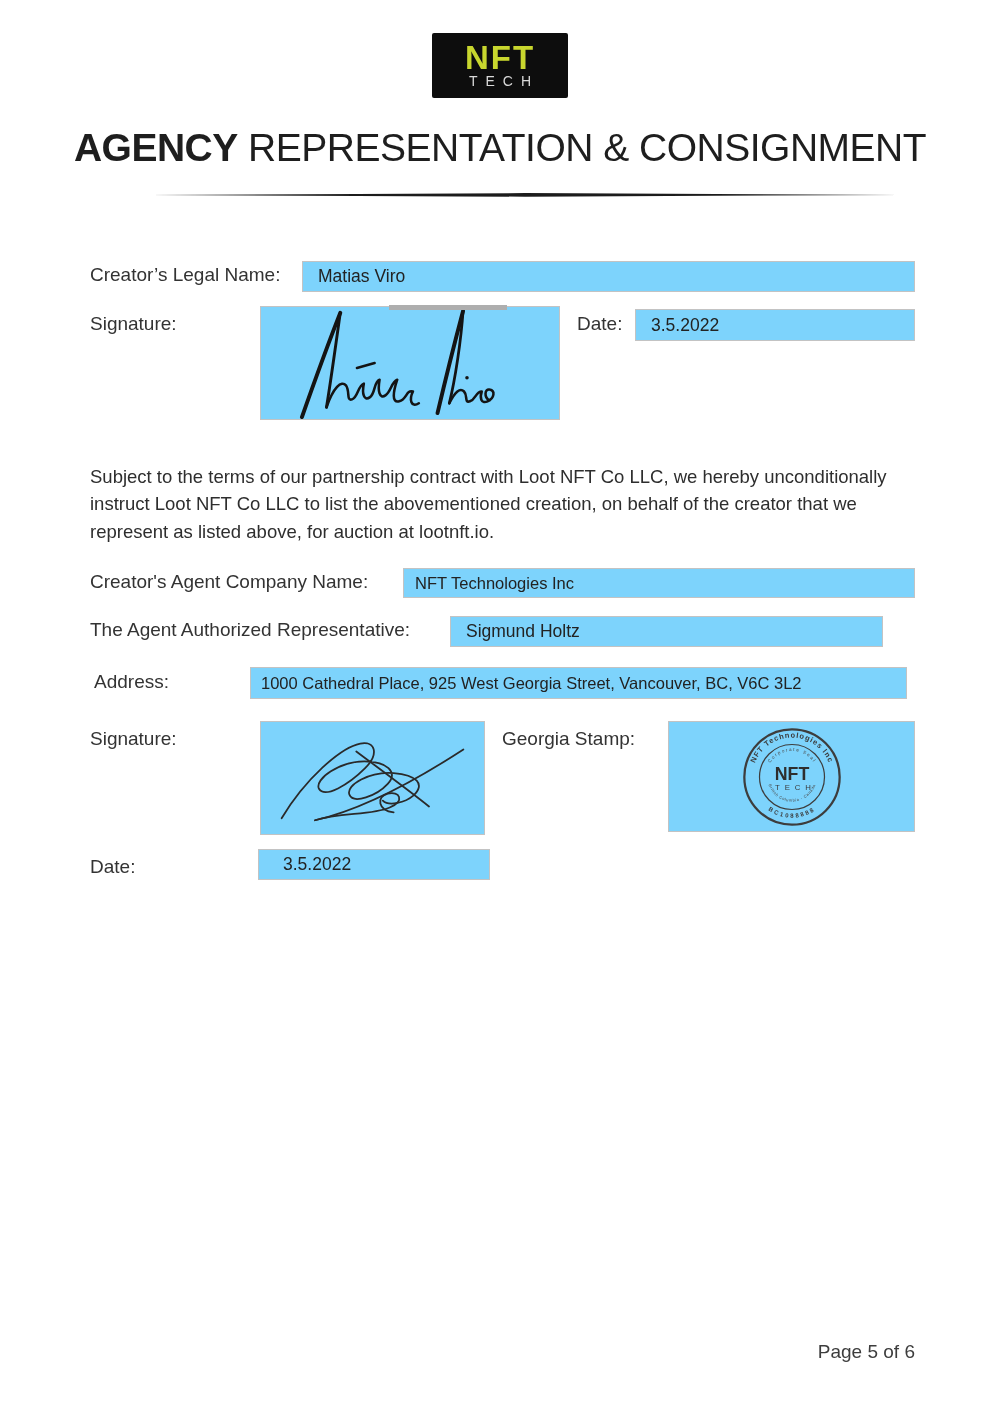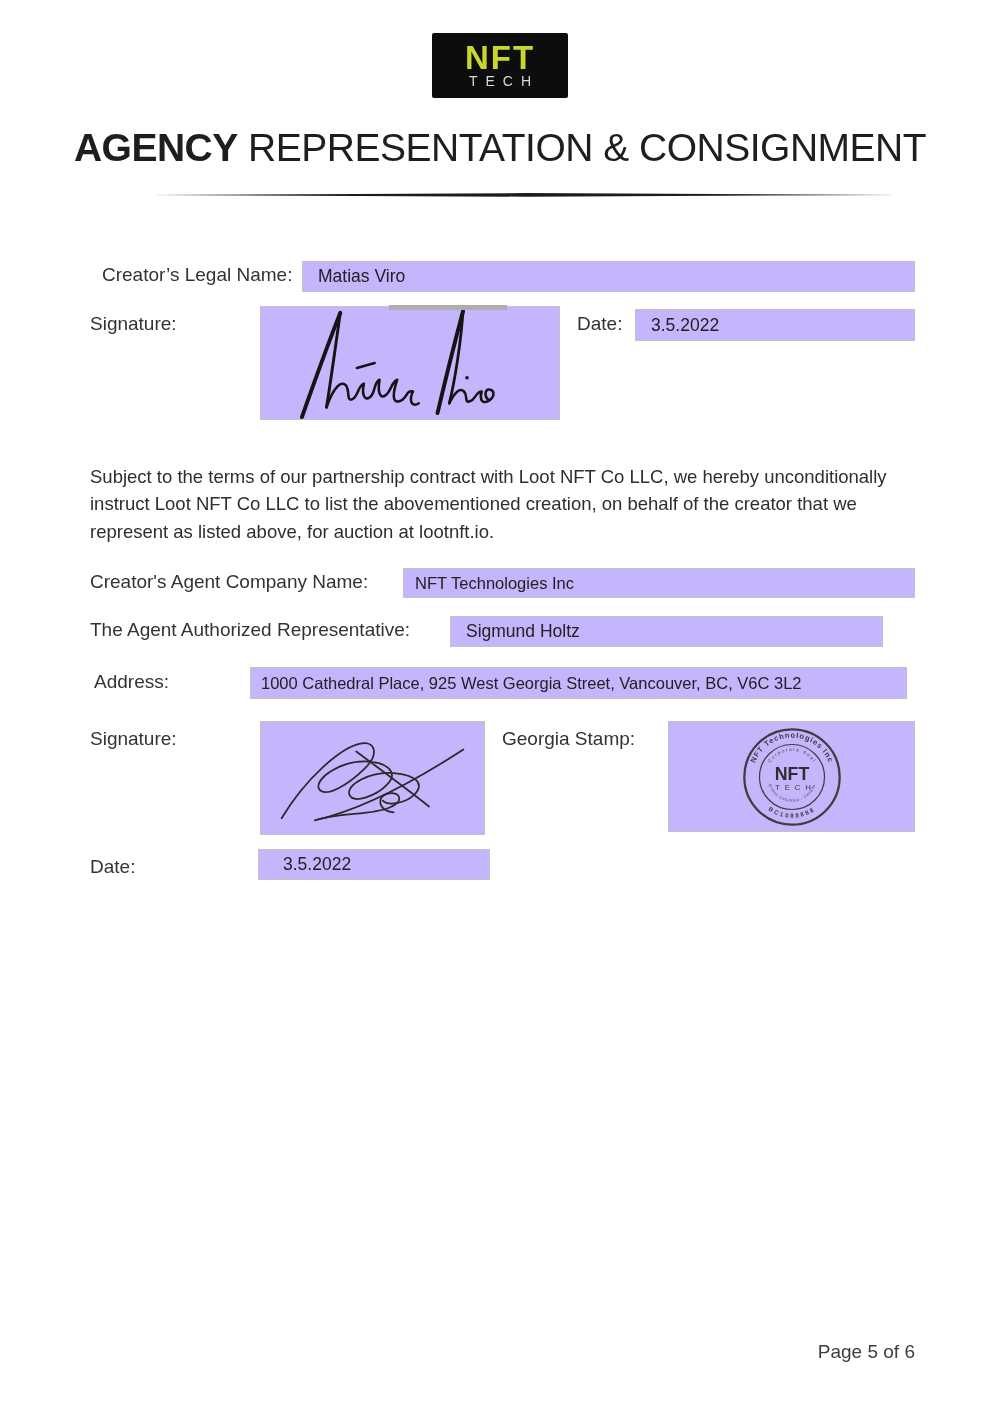--- a/index.html
+++ b/index.html
@@ -37,21 +37,21 @@
   .title .t-rest{font-weight:400;}
   .divider{left:150px;top:183px;width:750px;height:4px;}
   .label{
     position:absolute;
     font-size:19px;color:#333333;
     white-space:nowrap;
   }
   .fbox{
     position:absolute;
     border:1px solid #c3c3c3;
-    background:#c4b5fd;
+    background:#7dd3fc;
     display:flex;align-items:center;
     box-sizing:border-box;
   }
   .fval{
     font-size:17.5px;color:#222222;
     padding-left:15px;white-space:nowrap;
   }
   .para{
     left:90px;top:463px;width:832px;
     font-size:18.5px;line-height:1.48;color:#2e2e2e;
@@ -83,21 +83,21 @@
   <div class="abs title">
     <span class="t-bold">AGENCY</span><span class="t-rest"> REPRESENTATION &amp; CONSIGNMENT</span>
   </div>
 
   <div class="abs divider">
     <svg width="750" height="4" viewBox="0 0 750 4">
       <polygon points="0,1.9 375,0.1 750,1.9 375,3.7" fill="#1c1c1c"></polygon>
     </svg>
   </div>
 
-  <div class="label" style="left:102px;top:264px;">Creator’s Legal Name:</div>
+  <div class="label" style="left:90px;top:264px;">Creator’s Legal Name:</div>
   <div class="fbox" style="left:302px;top:261px;width:613px;height:31px;">
     <span class="fval">Matias Viro</span>
   </div>
 
   <div class="label" style="left:90px;top:313px;">Signature:</div>
   <div class="fbox" style="left:260px;top:306px;width:300px;height:114px;">
     <div class="scan-bar"></div>
     <svg class="sig-svg" viewBox="0 0 300 114">
       <g fill="none" stroke="#141414" stroke-linecap="round" stroke-linejoin="round">
 

